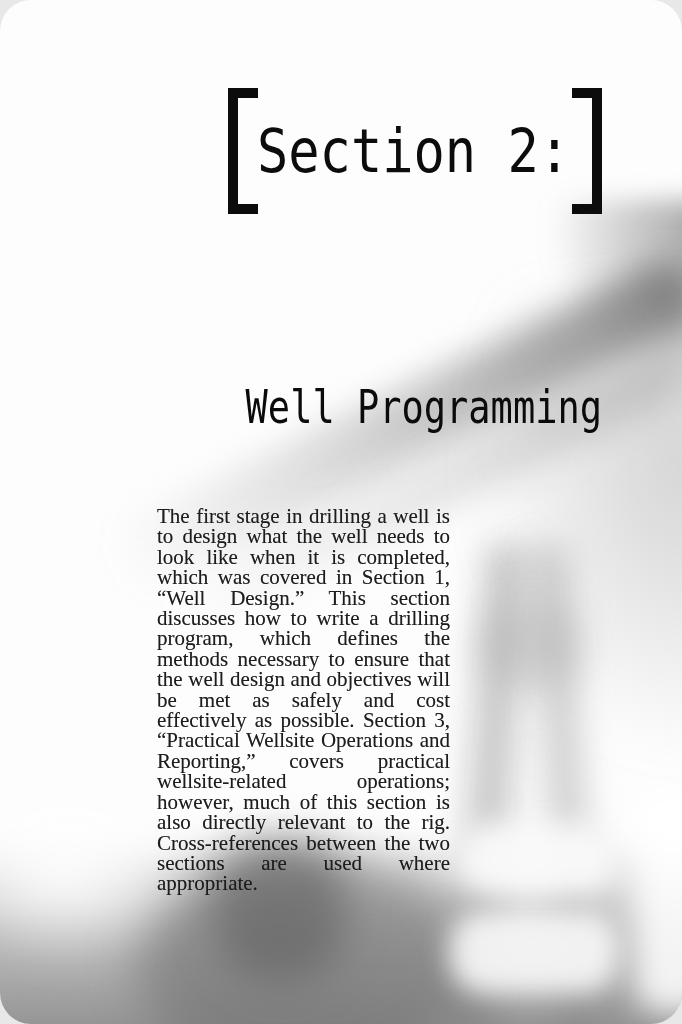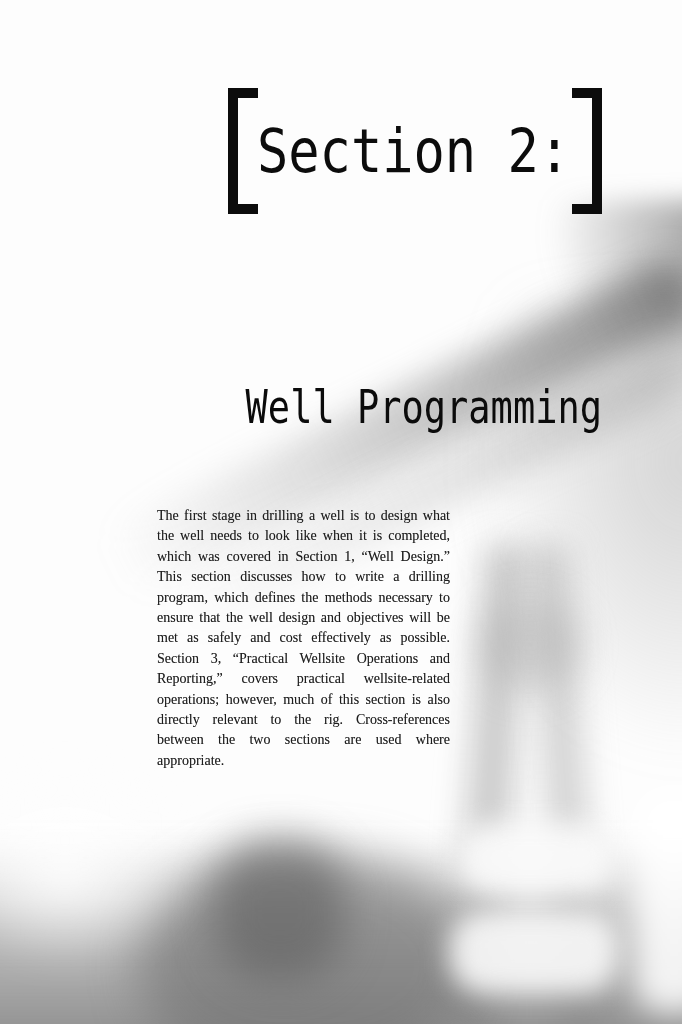--- a/index.html
+++ b/index.html
@@ -5,20 +5,21 @@
   html, body { margin: 0; padding: 0; background: #e8e8e8; }
 
   .page {
     position: relative;
     width: 682px;
     height: 1024px;
     margin: 0 auto;
     background: #fdfdfd;
     overflow: hidden;
     font-family: "Liberation Serif", serif;
+    border-radius: 31px;
   }
 
   
   .bg { position: absolute; inset: 0; z-index: 0; }
   .bg div { position: absolute; }
 
   .bg-corner-shade {
     left: 540px; top: 200px; width: 260px; height: 220px;
     background: radial-gradient(ellipse at 95% 15%, rgba(100,100,100,0.9), rgba(110,110,110,0) 68%);
     filter: blur(12px);
@@ -139,21 +140,21 @@
     white-space: nowrap;
     transform: scaleY(1.25);
     transform-origin: center;
   }
 
   .intro {
     position: absolute;
     left: 157px; top: 506px;
     width: 293px;
     font-family: "Liberation Serif", serif;
-    font-size: 14px;
+    font-size: 21px;
     line-height: 20.4px;
     color: #1d1d1d;
     text-align: justify;
     margin: 0;
     text-shadow: 0 0 0.6px rgba(40,40,40,0.45);
   }
 
   .sr-only {
     position: absolute; width: 1px; height: 1px;
     overflow: hidden; clip: rect(0 0 0 0); white-space: nowrap;

